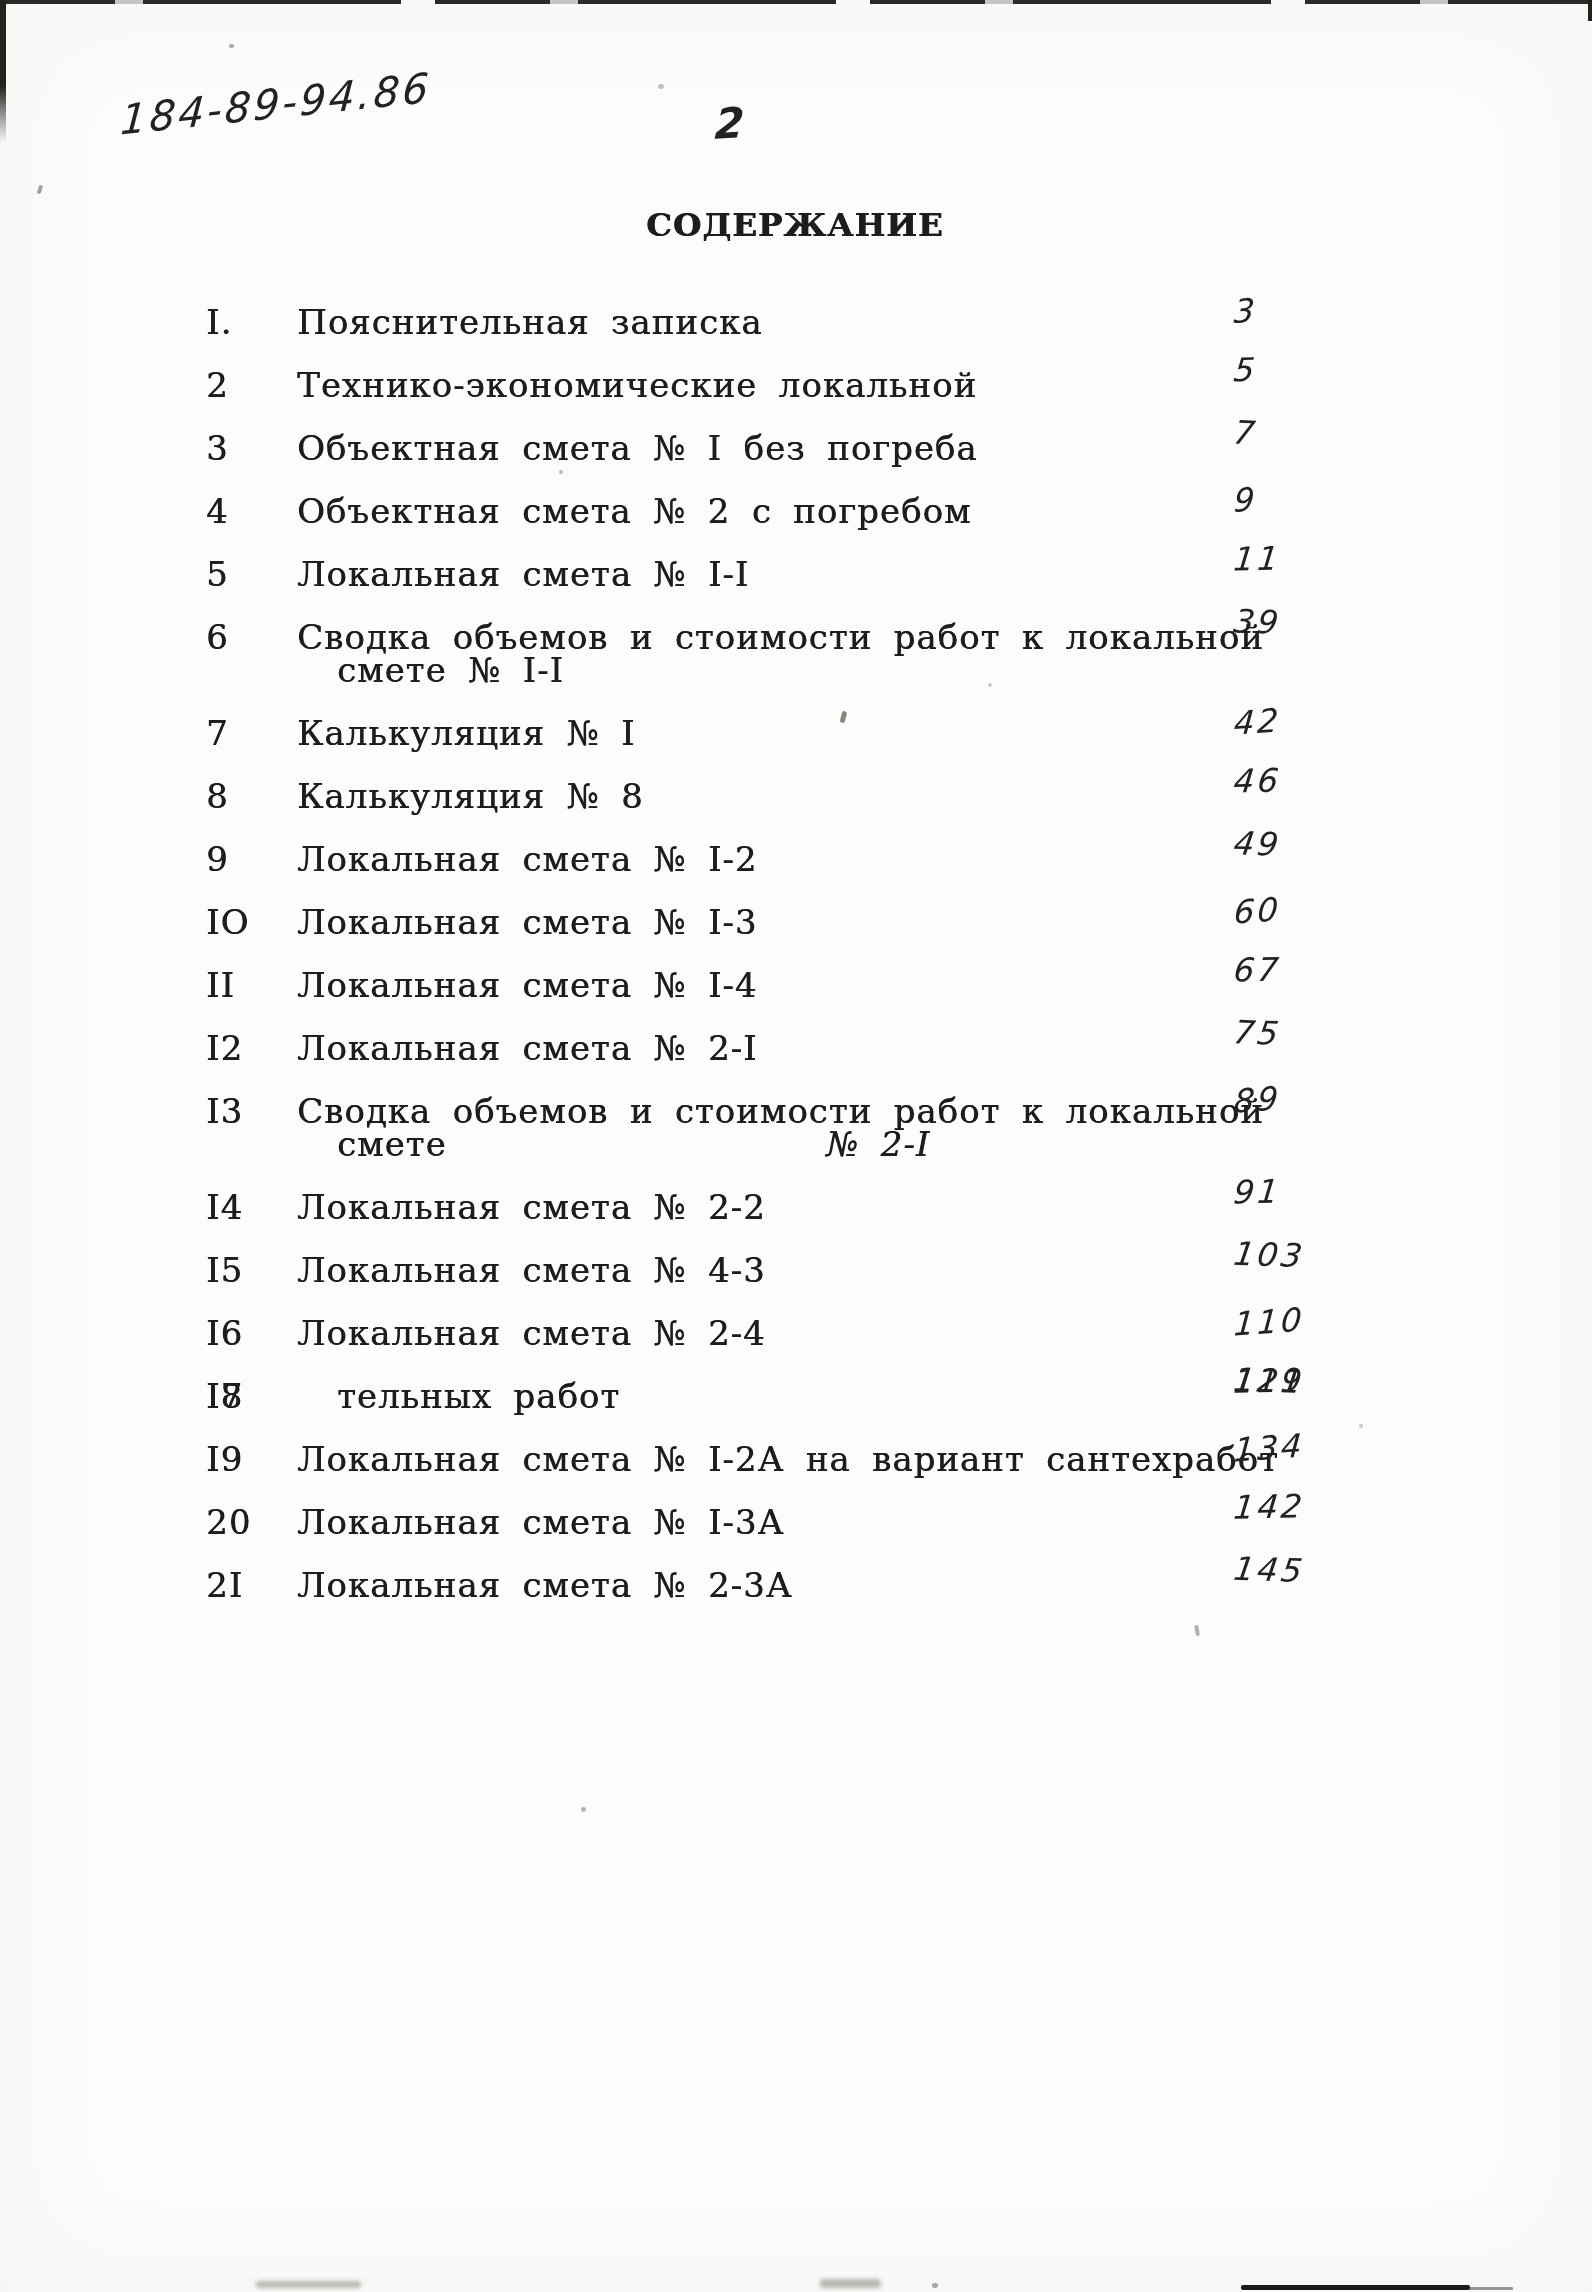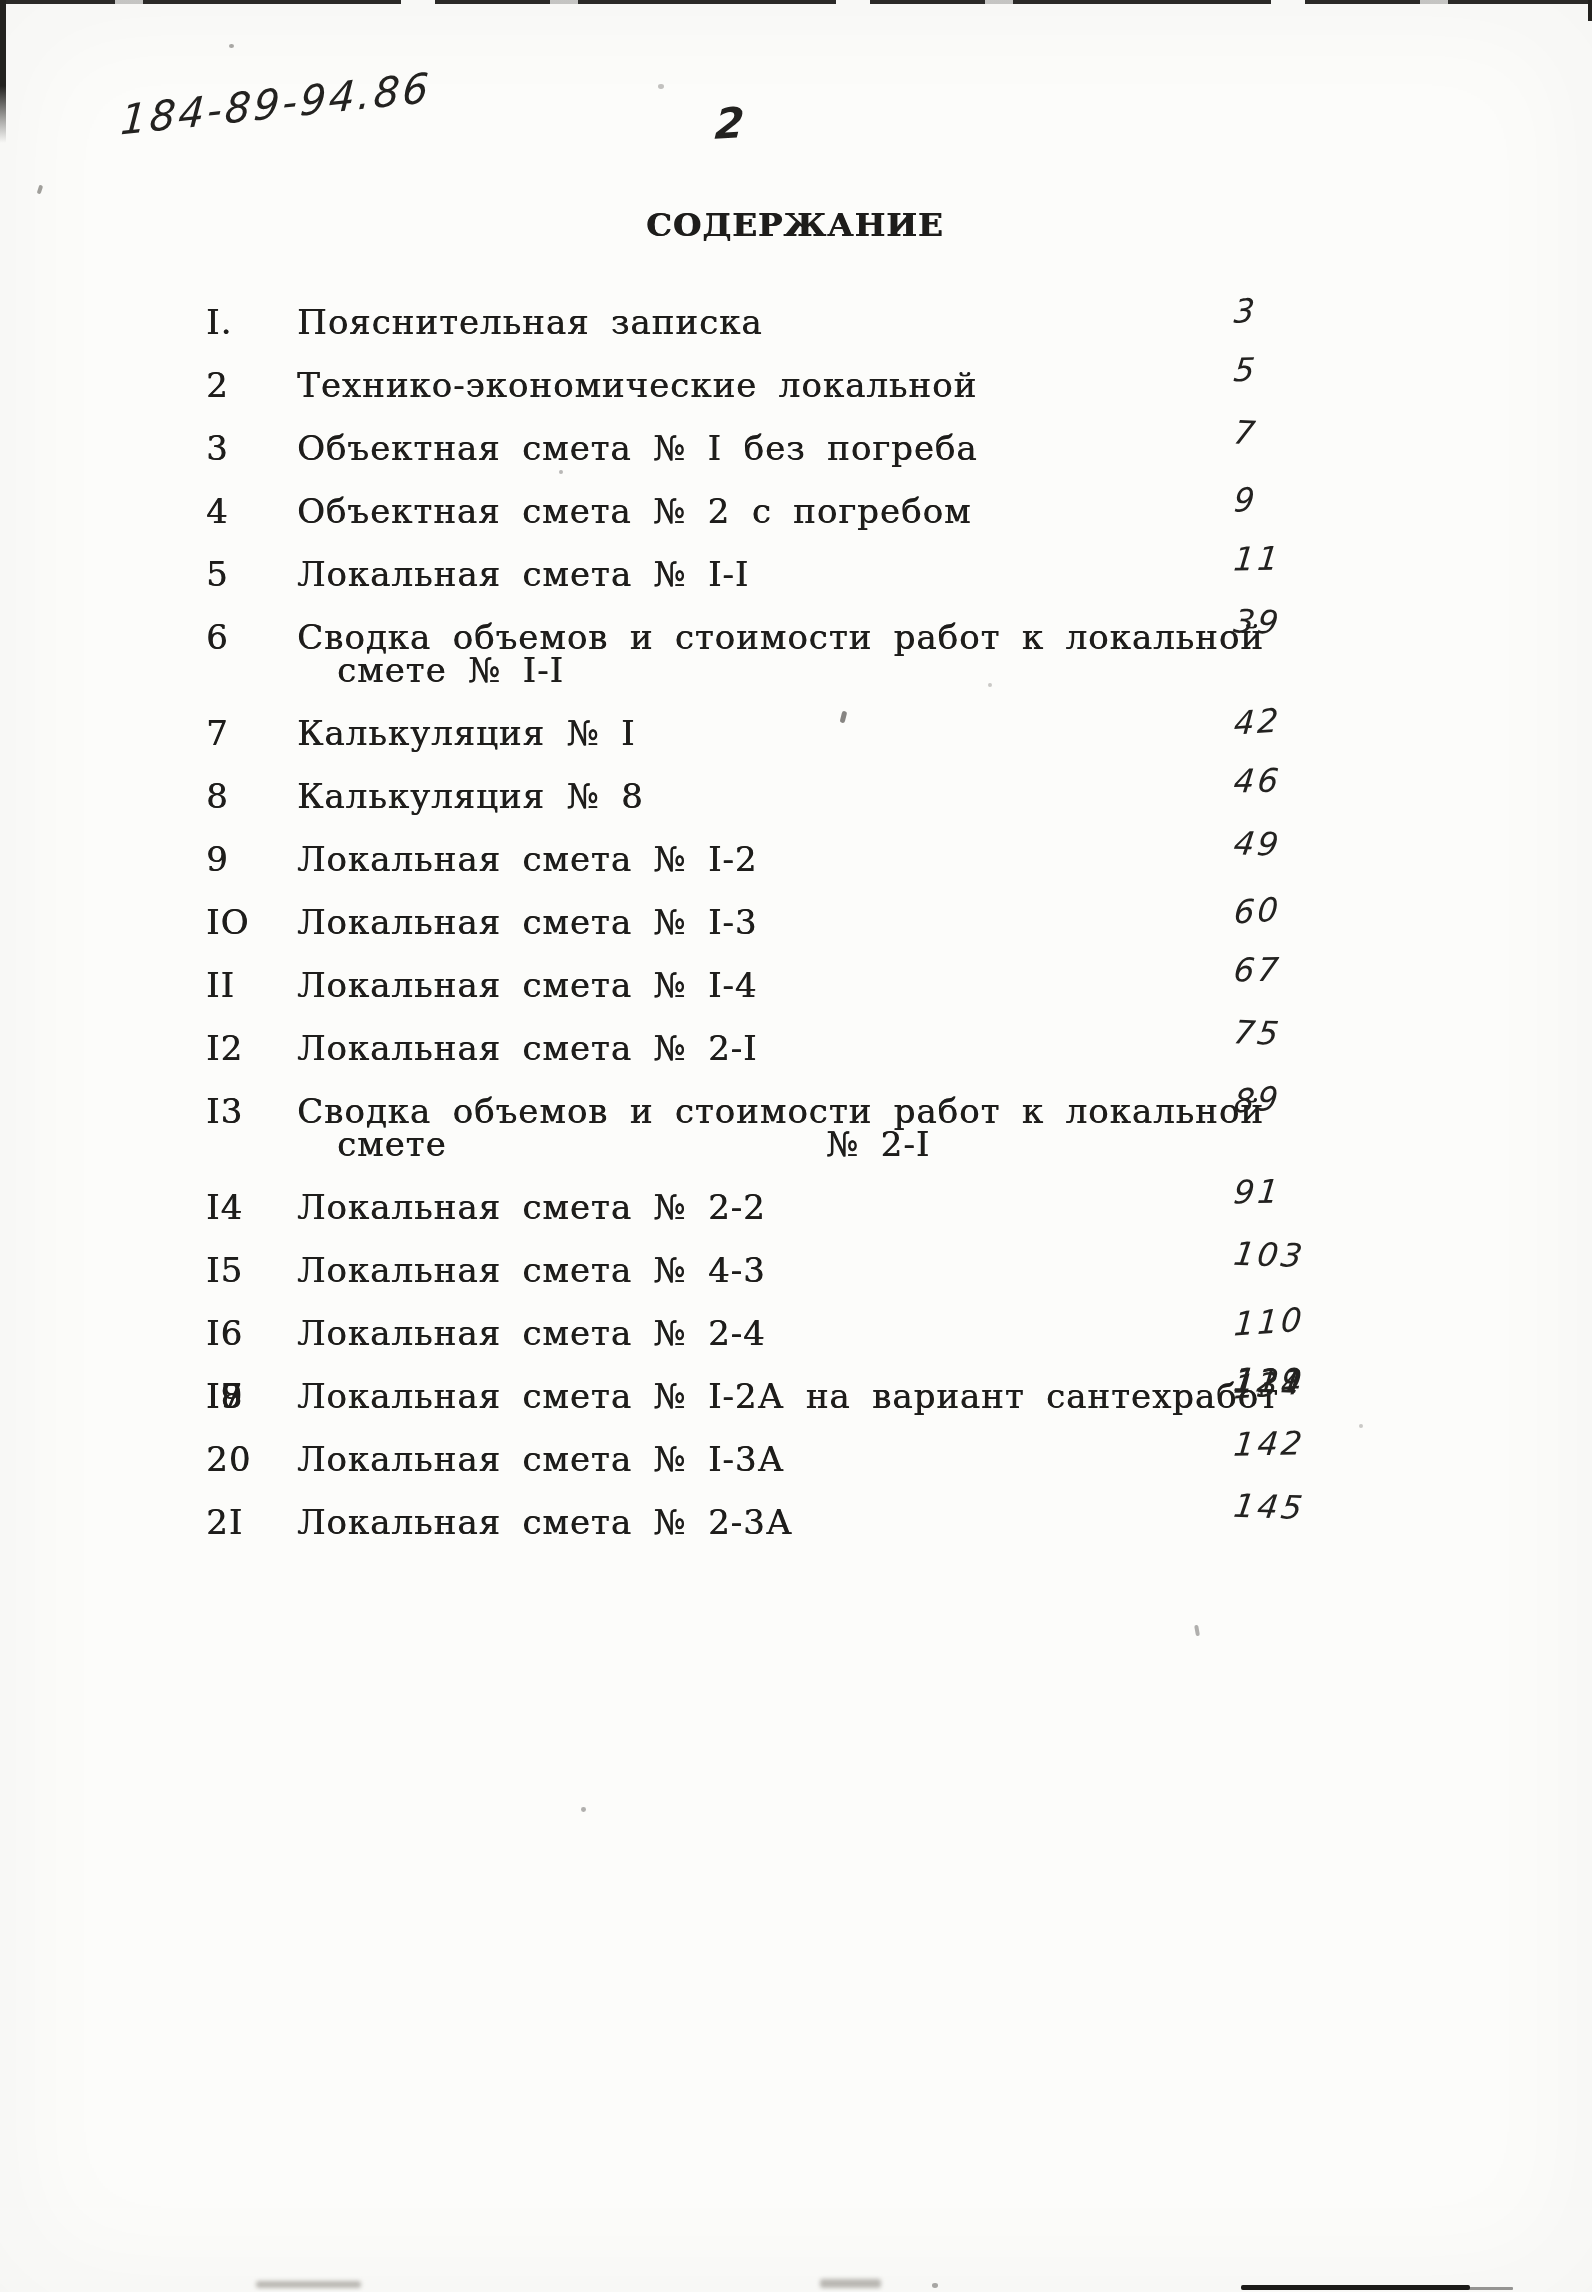--- a/index.html
+++ b/index.html
@@ -65,21 +65,21 @@
   .toc {
     position:absolute; left:206px; top:306px; width:1357px;
     font-size:34px; line-height:33px;
     letter-spacing:1px; word-spacing:9.6px;
     text-shadow:0.5px 0 0 currentColor;
   }
   .row { position:relative; padding-left:91px; margin-bottom:30px; white-space:nowrap; }
   .row .num { position:absolute; left:0; top:0; }
   .row .t1 { display:block; }
   .row .t2 { display:block; position:relative;margin-left:40px; }
-  .row .t2b { position:absolute; left:489px; top:0; }
+  .row .t2b { position:absolute; left:489px; top:0;font-style:italic; }
 
   .row .pg {
     position:absolute; left:1028px; top:-15.3px;
     font-size:32.5px; line-height:32.5px;
     letter-spacing:2.9px;
     text-shadow:none; word-spacing:normal;
   }
   .row:nth-child(3n)   .pg { transform:rotate(2deg)  skewX(-6deg); }
   .row:nth-child(3n+1) .pg { transform:rotate(-4deg) skewX(-8deg); top:-11.5px; }
   .row:nth-child(3n+2) .pg { transform:rotate(-1deg) skewX(-7deg); }
@@ -232,20 +232,24 @@
       <span class="pg handwriting">110</span>
     </div>
 
     <div class="row">
       <span class="num">I7</span>
       <span class="pg handwriting">119</span>
     </div>
 
     <div class="row">
       <span class="num">I8</span>
+      <span class="t2">
+        <span class="t2a">тельных работ</span>
+        
+      </span>
       <span class="pg handwriting">121</span>
     </div>
 
     <div class="row">
       <span class="num">I9</span>
       <span class="t1">Локальная смета № I-2А на вариант сантехработ</span>
 
       <span class="pg handwriting">134</span>
     </div>
 

